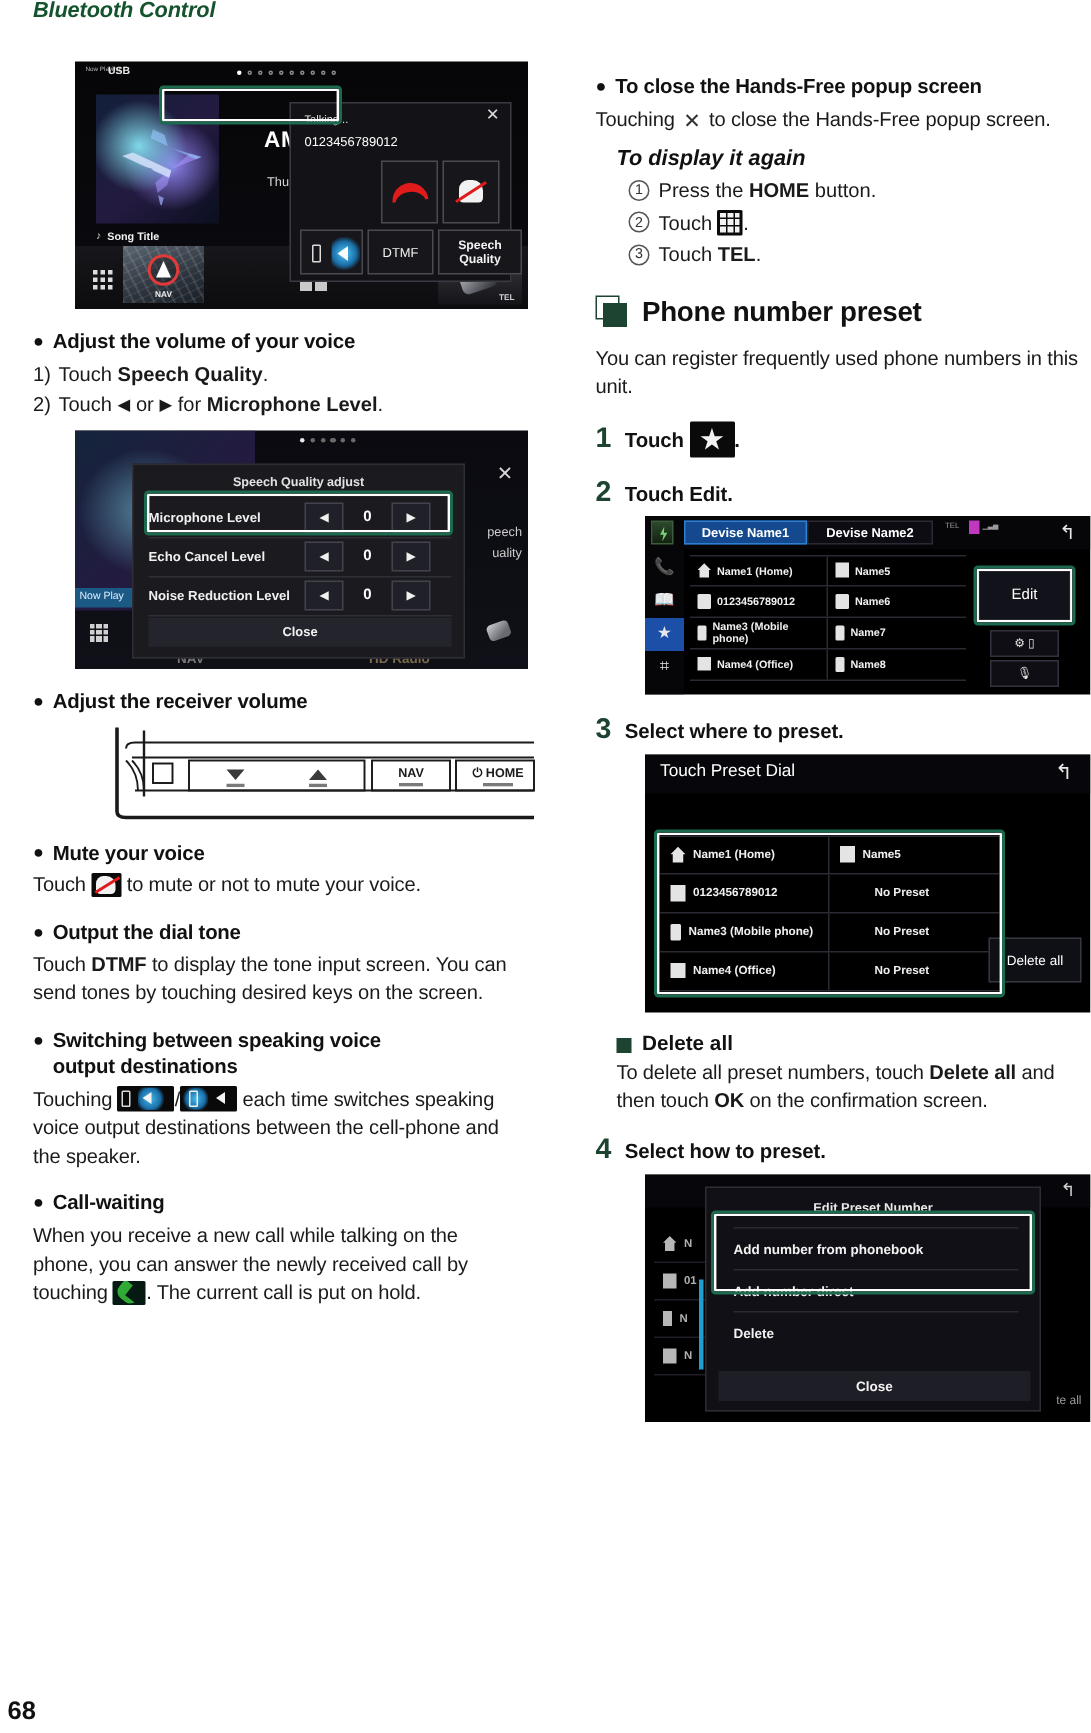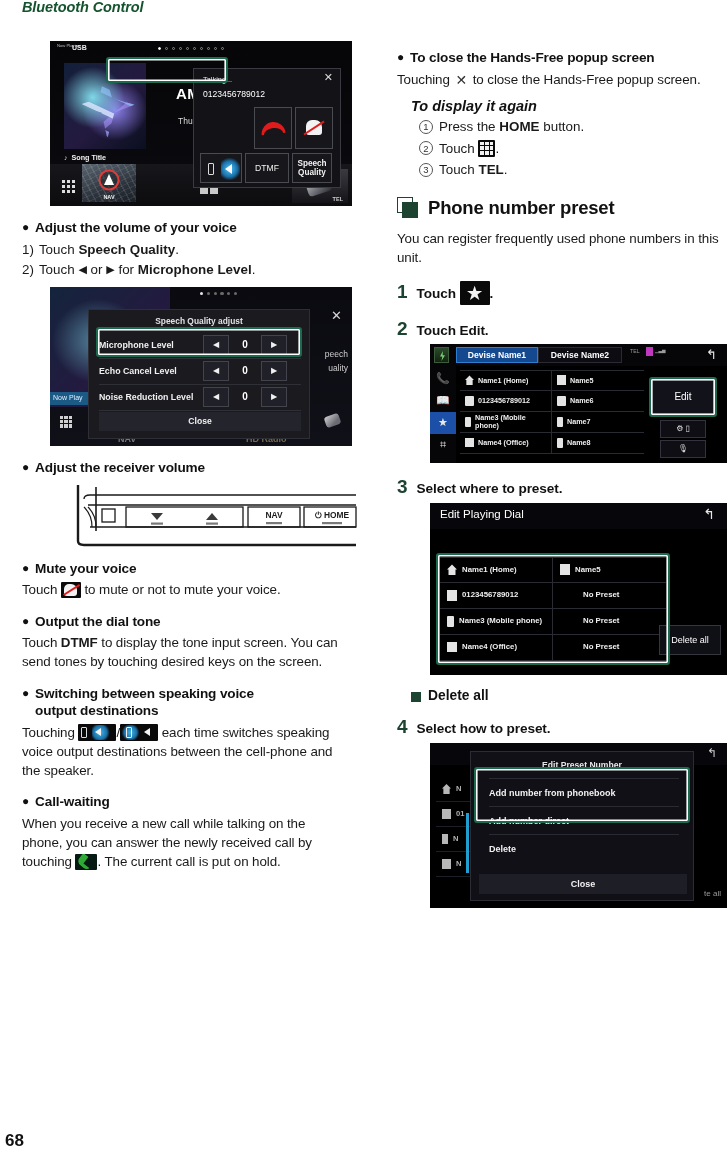--- a/index.html
+++ b/index.html
@@ -304,21 +304,21 @@
     background:#e01b1b; transform:rotate(-33deg);
   }
   #shot1 .popup .row2{ position:absolute; left:6px; top:84px; display:flex; gap:3px;}
   #shot1 .popup .sbtn{
     height:30px; border:1px solid #4a4a52; background:#16161b;
     display:flex; align-items:center; justify-content:center;
     font-size:8.6px; color:#f2f2f2; position:relative;
   }
   #shot1 .popup .sbtn.s1{ width:42px; }
   #shot1 .popup .sbtn.s2{ width:44px; }
-  #shot1 .popup .sbtn.s3{ width:40px; font-size:8.2px; line-height:1.1; text-align:center; font-weight:bold;}
+  #shot1 .popup .sbtn.s3{ width:56px; font-size:8.2px; line-height:1.1; text-align:center; font-weight:bold;}
   #shot1 .popup .sbtn .ph{ position:absolute; left:7px; top:9px; width:6px; height:12px;
        border:1.1px solid #dcdcdc; border-radius:1px;}
   #shot1 .popup .sbtn .glow{ position:absolute; left:20px; top:4px; width:19px; height:22px;
        background:radial-gradient(circle at 45% 50%, #4fc3f7 0%, #1a6fa8 52%, rgba(0,0,0,0) 76%);}
   #shot1 .popup .sbtn .spk{ position:absolute; left:24px; top:10px; width:0;height:0;
        border-top:5px solid transparent; border-bottom:5px solid transparent; border-right:7px solid #fafafa;}
 
   
   #shot2{ width:302px; height:159px; margin:7px 0 0 28px;
           background:linear-gradient(180deg,#0a0a10 0%,#101018 100%); }
@@ -864,21 +864,21 @@
       <div class="hl" style="left:219px; top:33px; width:68px; height:40px;"></div>
     </div>
 
     <div class="step">
       <span class="n">3</span>
       <span class="t">Select where to preset.</span>
     </div>
 
     <div class="shot" id="shot5">
       <div class="hdr">
-        <div class="t">Edit Playing Dial</div>
+        <div class="t">Touch Preset Dial</div>
         <div class="back">↰</div>
       </div>
       <div class="grid">
         <div class="gr">
           <div class="cell">
               <span class="ci home"></span>
               <span>Name1 (Home)</span>
             </div>
           <div class="cell">
               <span class="ci"></span>
@@ -914,20 +914,28 @@
         </div>
       </div>
       <div class="delall">Delete all</div>
       <div class="hl" style="left:6px; top:50px; width:234px; height:112px;"></div>
     </div>
 
     <div class="sq-head">
       <span class="msq"></span>
       <span>Delete all</span>
     </div>
+    <p style="padding-left:14px">
+      <span>To delete all preset numbers, touch</span>
+      <span class="kc">Delete</span>
+      <span class="kc">all</span>
+      <span>and then touch</span>
+      <span class="kc">OK</span>
+      <span>on the confirmation screen.</span>
+    </p>
 
     <div class="step">
       <span class="n">4</span>
       <span class="t">Select how to preset.</span>
     </div>
 
     <div class="shot" id="shot6">
       <div class="bgh">
           <div class="back">↰</div>
         </div>

